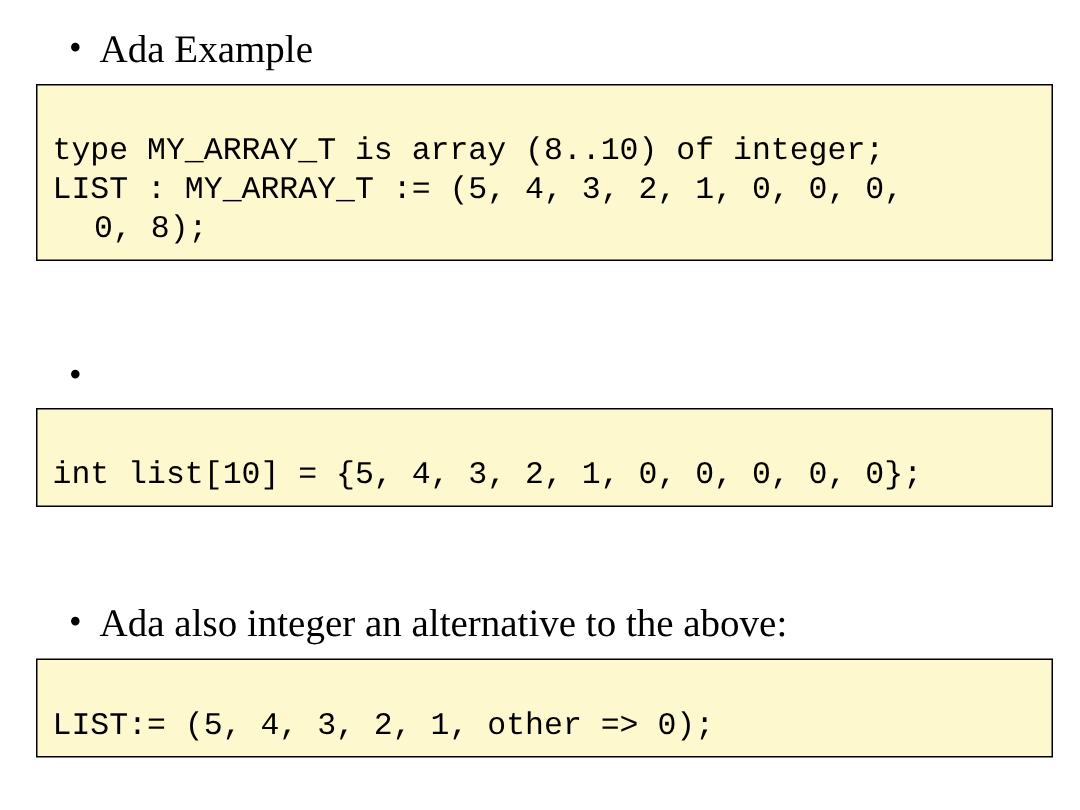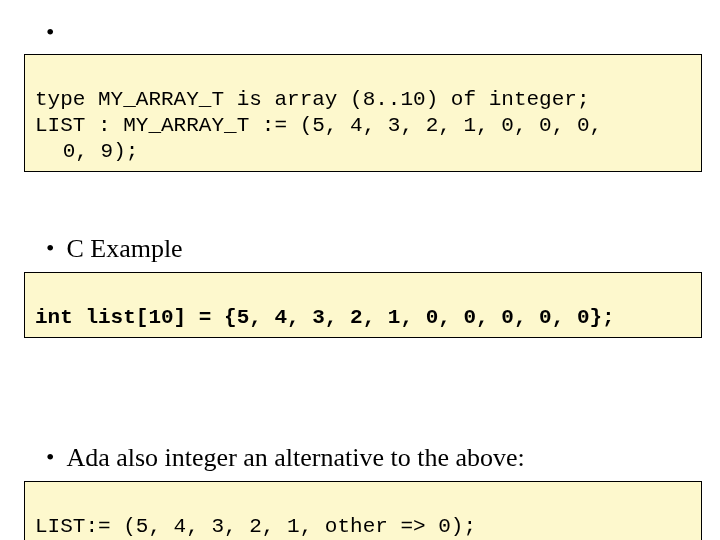--- a/index.html
+++ b/index.html
@@ -40,45 +40,44 @@
       line-height: 26px;
       color: #000;
       white-space: pre-wrap;
       word-wrap: break-word;
       margin-top: 2px;
     }
     .code-box-1 {
       margin-bottom: 62px;
     }
     .code-box-2 {
-      margin-bottom: 105px;
-      font-weight: bold;
+      margin-bottom: 63px;
     }
     .code-box-3 {
       margin-bottom: 0;
     }
     .code-line-indent {
       padding-left: 1.2ch;
     }
   </style>
 </head>
 <body>
 
 <div class="bullet-item">
   <span class="bullet-dot">•</span>
+  <span class="bullet-text">Ada Example</span>
 </div>
 <div class="code-box code-box-1">
 <span>type MY_ARRAY_T is array (8..10) of integer;</span>
 <span>LIST : MY_ARRAY_T := (5, 4, 3, 2, 1, 0, 0, 0,</span>
-<span class="code-line-indent"> 0, 9);</span>
+<span class="code-line-indent"> 0, 8);</span>
 </div>
 
 <div class="bullet-item">
   <span class="bullet-dot">•</span>
-  <span class="bullet-text">C Example</span>
 </div>
 <div class="code-box code-box-2">
 <span>int list[10] = {5, 4, 3, 2, 1, 0, 0, 0, 0, 0};</span>
 </div>
 
 <div class="bullet-item">
   <span class="bullet-dot">•</span>
   <span class="bullet-text">Ada also integer an alternative to the above:</span>
 </div>
 <div class="code-box code-box-3">

